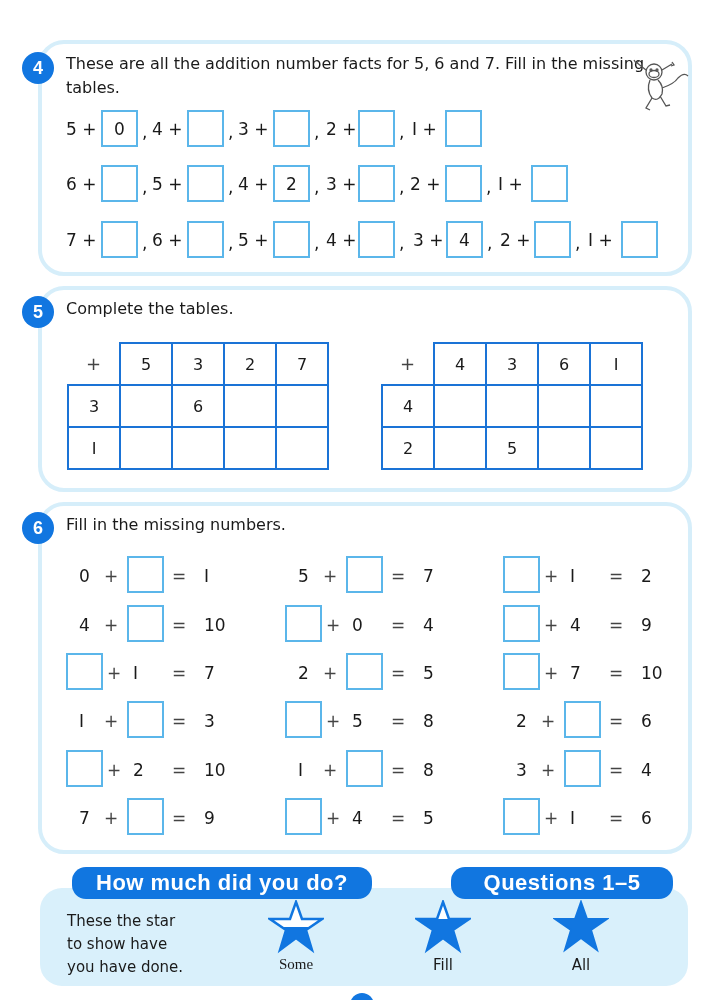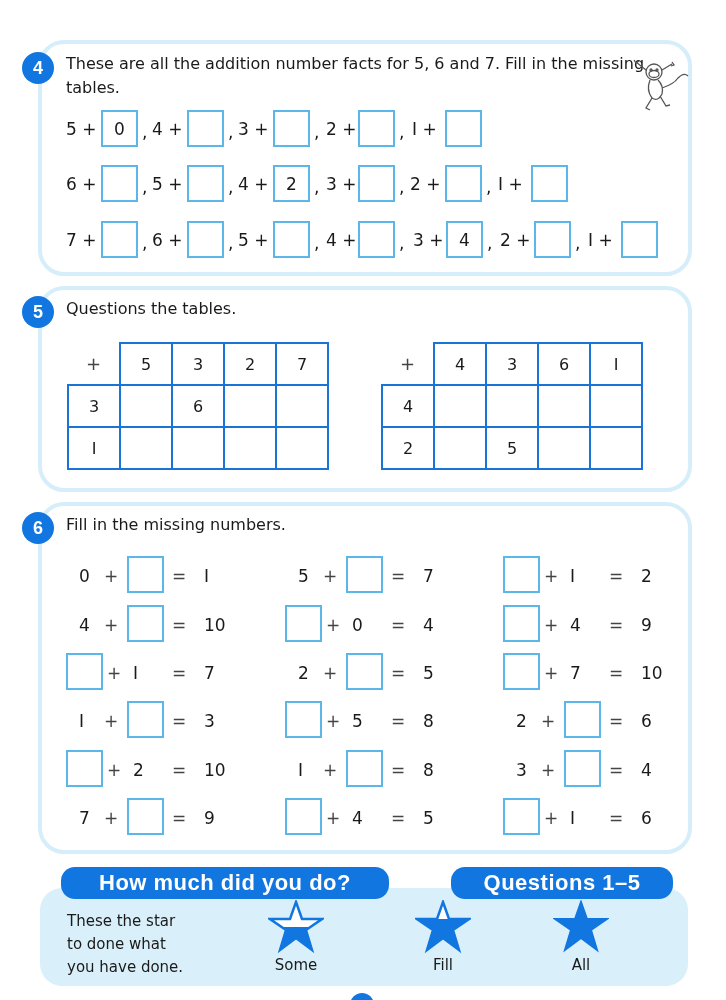--- a/index.html
+++ b/index.html
@@ -148,21 +148,21 @@
   <span class="txt" style="left:487px; top:233px;">,</span>
   <span class="txt" style="left:500px; top:230px;">2 +</span>
   <div class="box" style="left:534px; top:221px;"></div>
   <span class="txt" style="left:575px; top:233px;">,</span>
   <span class="txt" style="left:588px; top:230px;">I +</span>
   <div class="box" style="left:621px; top:221px;"></div>
 </div>
 
 <div class="panel" style="left:38px; top:286px; width:654px; height:206px;"></div>
 <div class="qnum" style="left:22px; top:296px;">5</div>
-<div class="instr" style="left:66px; top:297px;">Questions the tables.</div>
+<div class="instr" style="left:66px; top:297px;">Complete the tables.</div>
 
 <table class="tbl" style="left:67px; top:342px;">
   <tbody>
       <tr>
     <td class="nob">+</td>
     <td>5</td>
     <td>3</td>
     <td>2</td>
     <td>7</td>
   </tr>
@@ -336,37 +336,37 @@
     <div>
       <div class="box" style="left:503px; top:798px;"></div>
       <span class="txt sym" style="left:544px; top:808px;">+</span>
       <span class="txt" style="left:570px; top:808px;">I</span>
       <span class="txt sym" style="left:609px; top:808px;">=</span>
       <span class="txt" style="left:641px; top:808px;">6</span>
     </div>
   </div>
 
 <div class="footer-bg"></div>
-<div class="pill" style="left:61px; top:867px; width:328px;">How much did you do?</div>
+<div class="pill" style="left:72px; top:867px; width:300px;">How much did you do?</div>
 <div class="pill" style="left:451px; top:867px; width:222px;">Questions 1–5</div>
 
 <div class="footer-text" style="left:67px; top:910px;">These the star</div>
-<div class="footer-text" style="left:67px; top:933px;">to done what</div>
+<div class="footer-text" style="left:67px; top:933px;">to show have</div>
 <div class="footer-text" style="left:67px; top:956px;">you have done.</div>
 
 <svg class="star" style="left:268px; top:900px;" width="56" height="54" viewBox="0 0 56 54">
   <defs>
     <clipPath id="clipSome">
         <rect x="0" y="27" width="56" height="30"></rect>
       </clipPath>
   </defs>
   <polygon points="28,2 34,19 54,19 38,30 44,50 28,38 12,50 18,30 2,19 22,19" fill="#fff" stroke="#1176e0" stroke-width="2.5"></polygon>
   <polygon points="28,2 34,19 54,19 38,30 44,50 28,38 12,50 18,30 2,19 22,19" fill="#1176e0" clip-path="url(#clipSome)"></polygon>
 </svg>
-<div class="star-label" style="left:266px; top:956px;">Some</div>
+<div class="star-label" style="left:266px; top:956px;font-family:Liberation Serif, serif;">Some</div>
 
 <svg class="star" style="left:415px; top:900px;" width="56" height="54" viewBox="0 0 56 54">
   <defs>
     <clipPath id="clipMost">
         <rect x="0" y="19" width="56" height="40"></rect>
       </clipPath>
   </defs>
   <polygon points="28,2 34,19 54,19 38,30 44,50 28,38 12,50 18,30 2,19 22,19" fill="#fff" stroke="#1176e0" stroke-width="2.5"></polygon>
   <polygon points="28,2 34,19 54,19 38,30 44,50 28,38 12,50 18,30 2,19 22,19" fill="#1176e0" clip-path="url(#clipMost)"></polygon>
 </svg>

